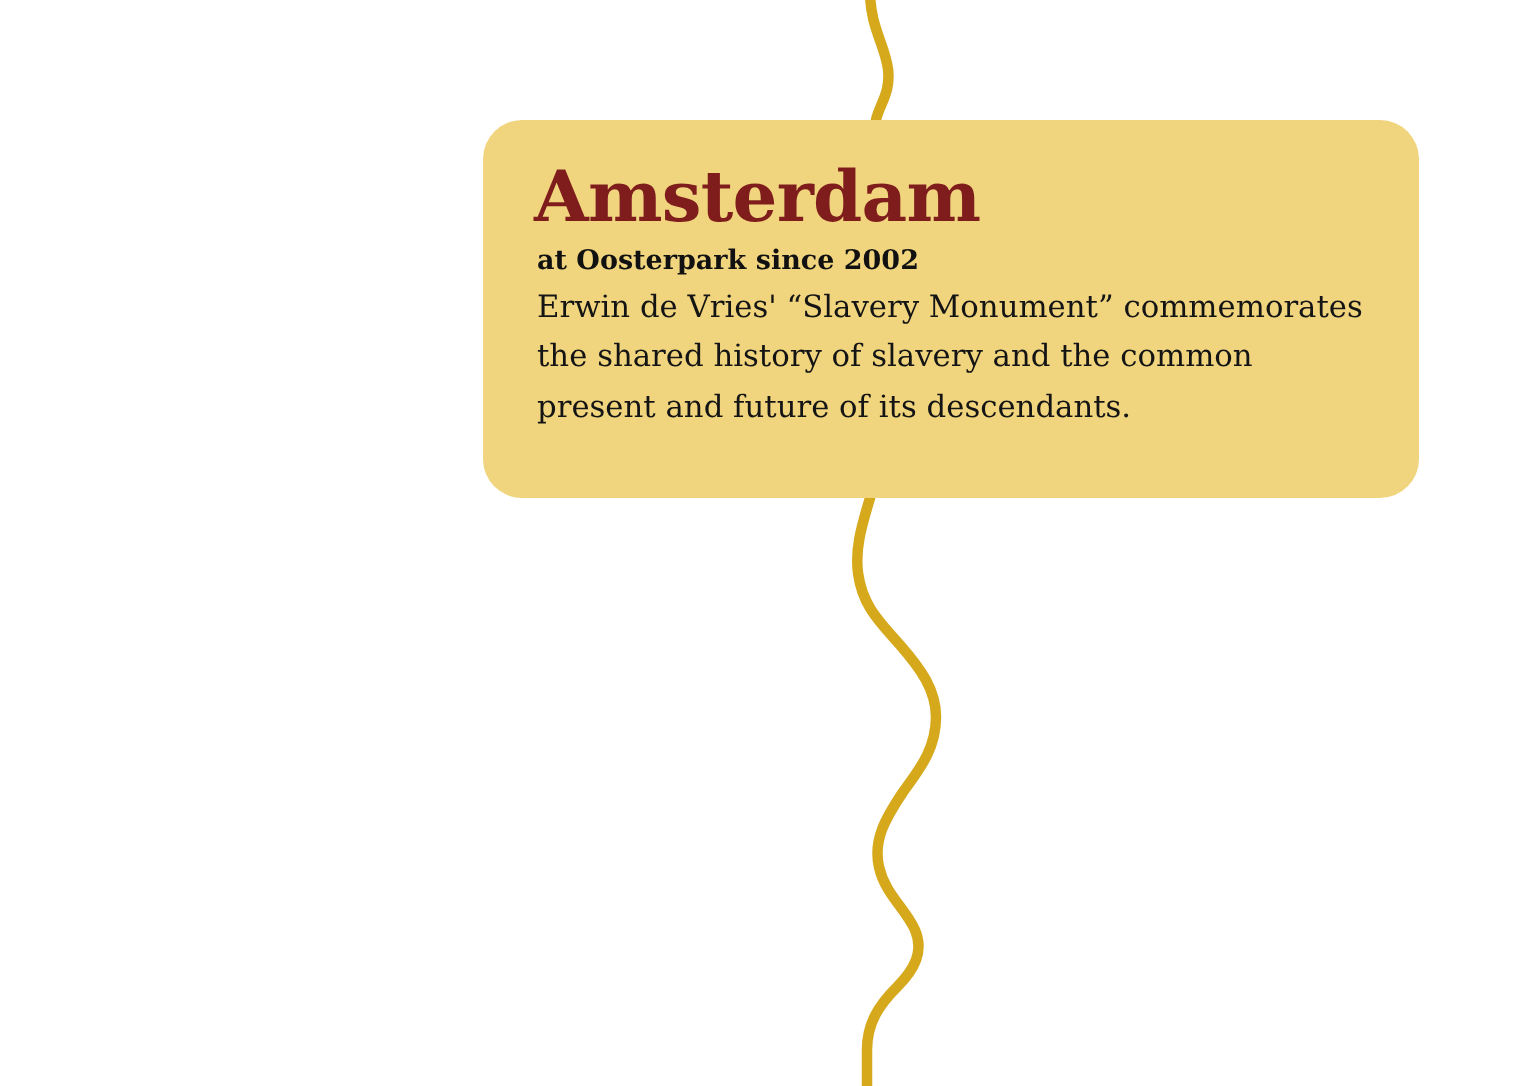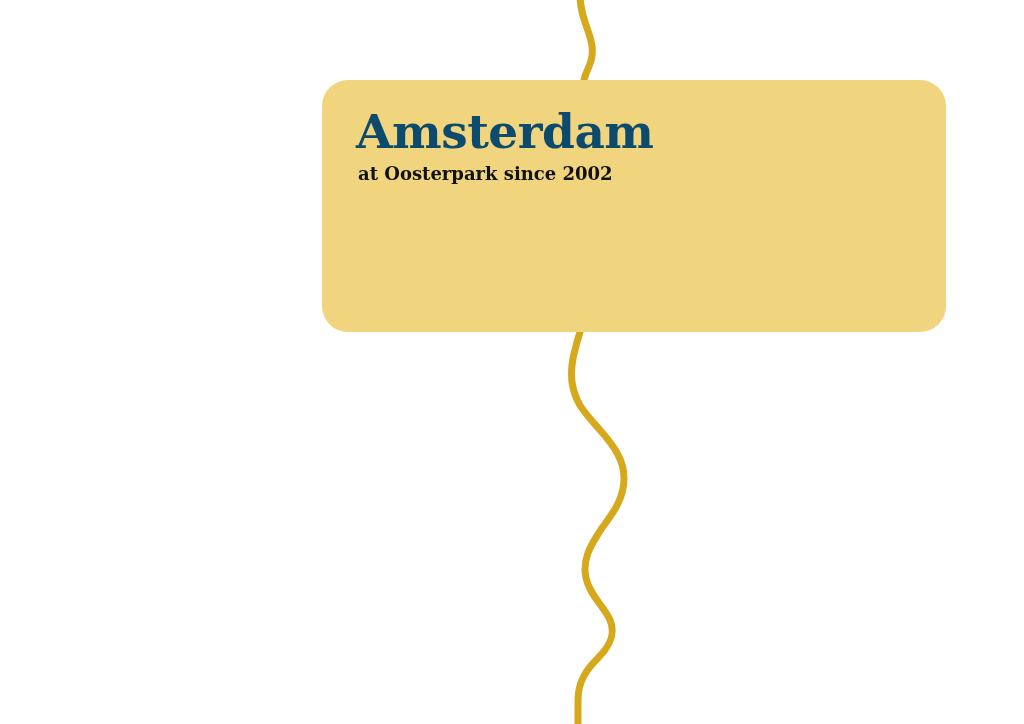--- a/index.html
+++ b/index.html
@@ -30,21 +30,21 @@
     background: #f0d57e;
     border-radius: 26px;
     box-sizing: border-box;
     padding: 18px 26px 20px 18px;
   }
   .card-title {
     font-family: "DejaVu Serif", serif;
     font-weight: bold;
     font-size: 47px;
     line-height: 1.0;
-    color: #0c4a6e;
+    color: #7f1d1d;
     letter-spacing: -0.5px;
     margin: 10px 0 2px 16px;
   }
   .card-subtitle {
     font-family: "DejaVu Serif", serif;
     font-weight: bold;
     font-size: 18px;
     line-height: 1.25;
     color: #111111;
     margin: 8px 0 2px 18px;
@@ -63,13 +63,14 @@
 <body>
 
 <svg id="timeline-svg" viewBox="0 0 1024 724" xmlns="http://www.w3.org/2000/svg">
   <path fill="none" stroke="#d6a91c" stroke-width="7" stroke-linecap="round" d="M 580 -6 C 580 18, 590 30, 592 46 C 594 62, 586 70, 584 80"></path>
   <path fill="none" stroke="#d6a91c" stroke-width="7" stroke-linecap="round" d="M 580 332 C 574 352, 570 366, 572 382 C 575 404, 586 414, 600 430 C 614 446, 624 460, 624 478 C 624 500, 612 514, 602 528 C 590 546, 582 560, 586 578 C 590 596, 604 606, 610 620 C 616 634, 610 646, 598 658 C 586 670, 578 682, 578 700 C 578 712, 578 720, 578 730"></path>
 </svg>
 
 <div class="card">
   <div class="card-title">Amsterdam</div>
   <div class="card-subtitle">at Oosterpark since 2002</div>
+  <div class="card-body">Erwin de Vries' “Slavery Monument” commemorates the shared history of slavery and the common present and future of its descendants.</div>
 </div>
 
 </body></html>

